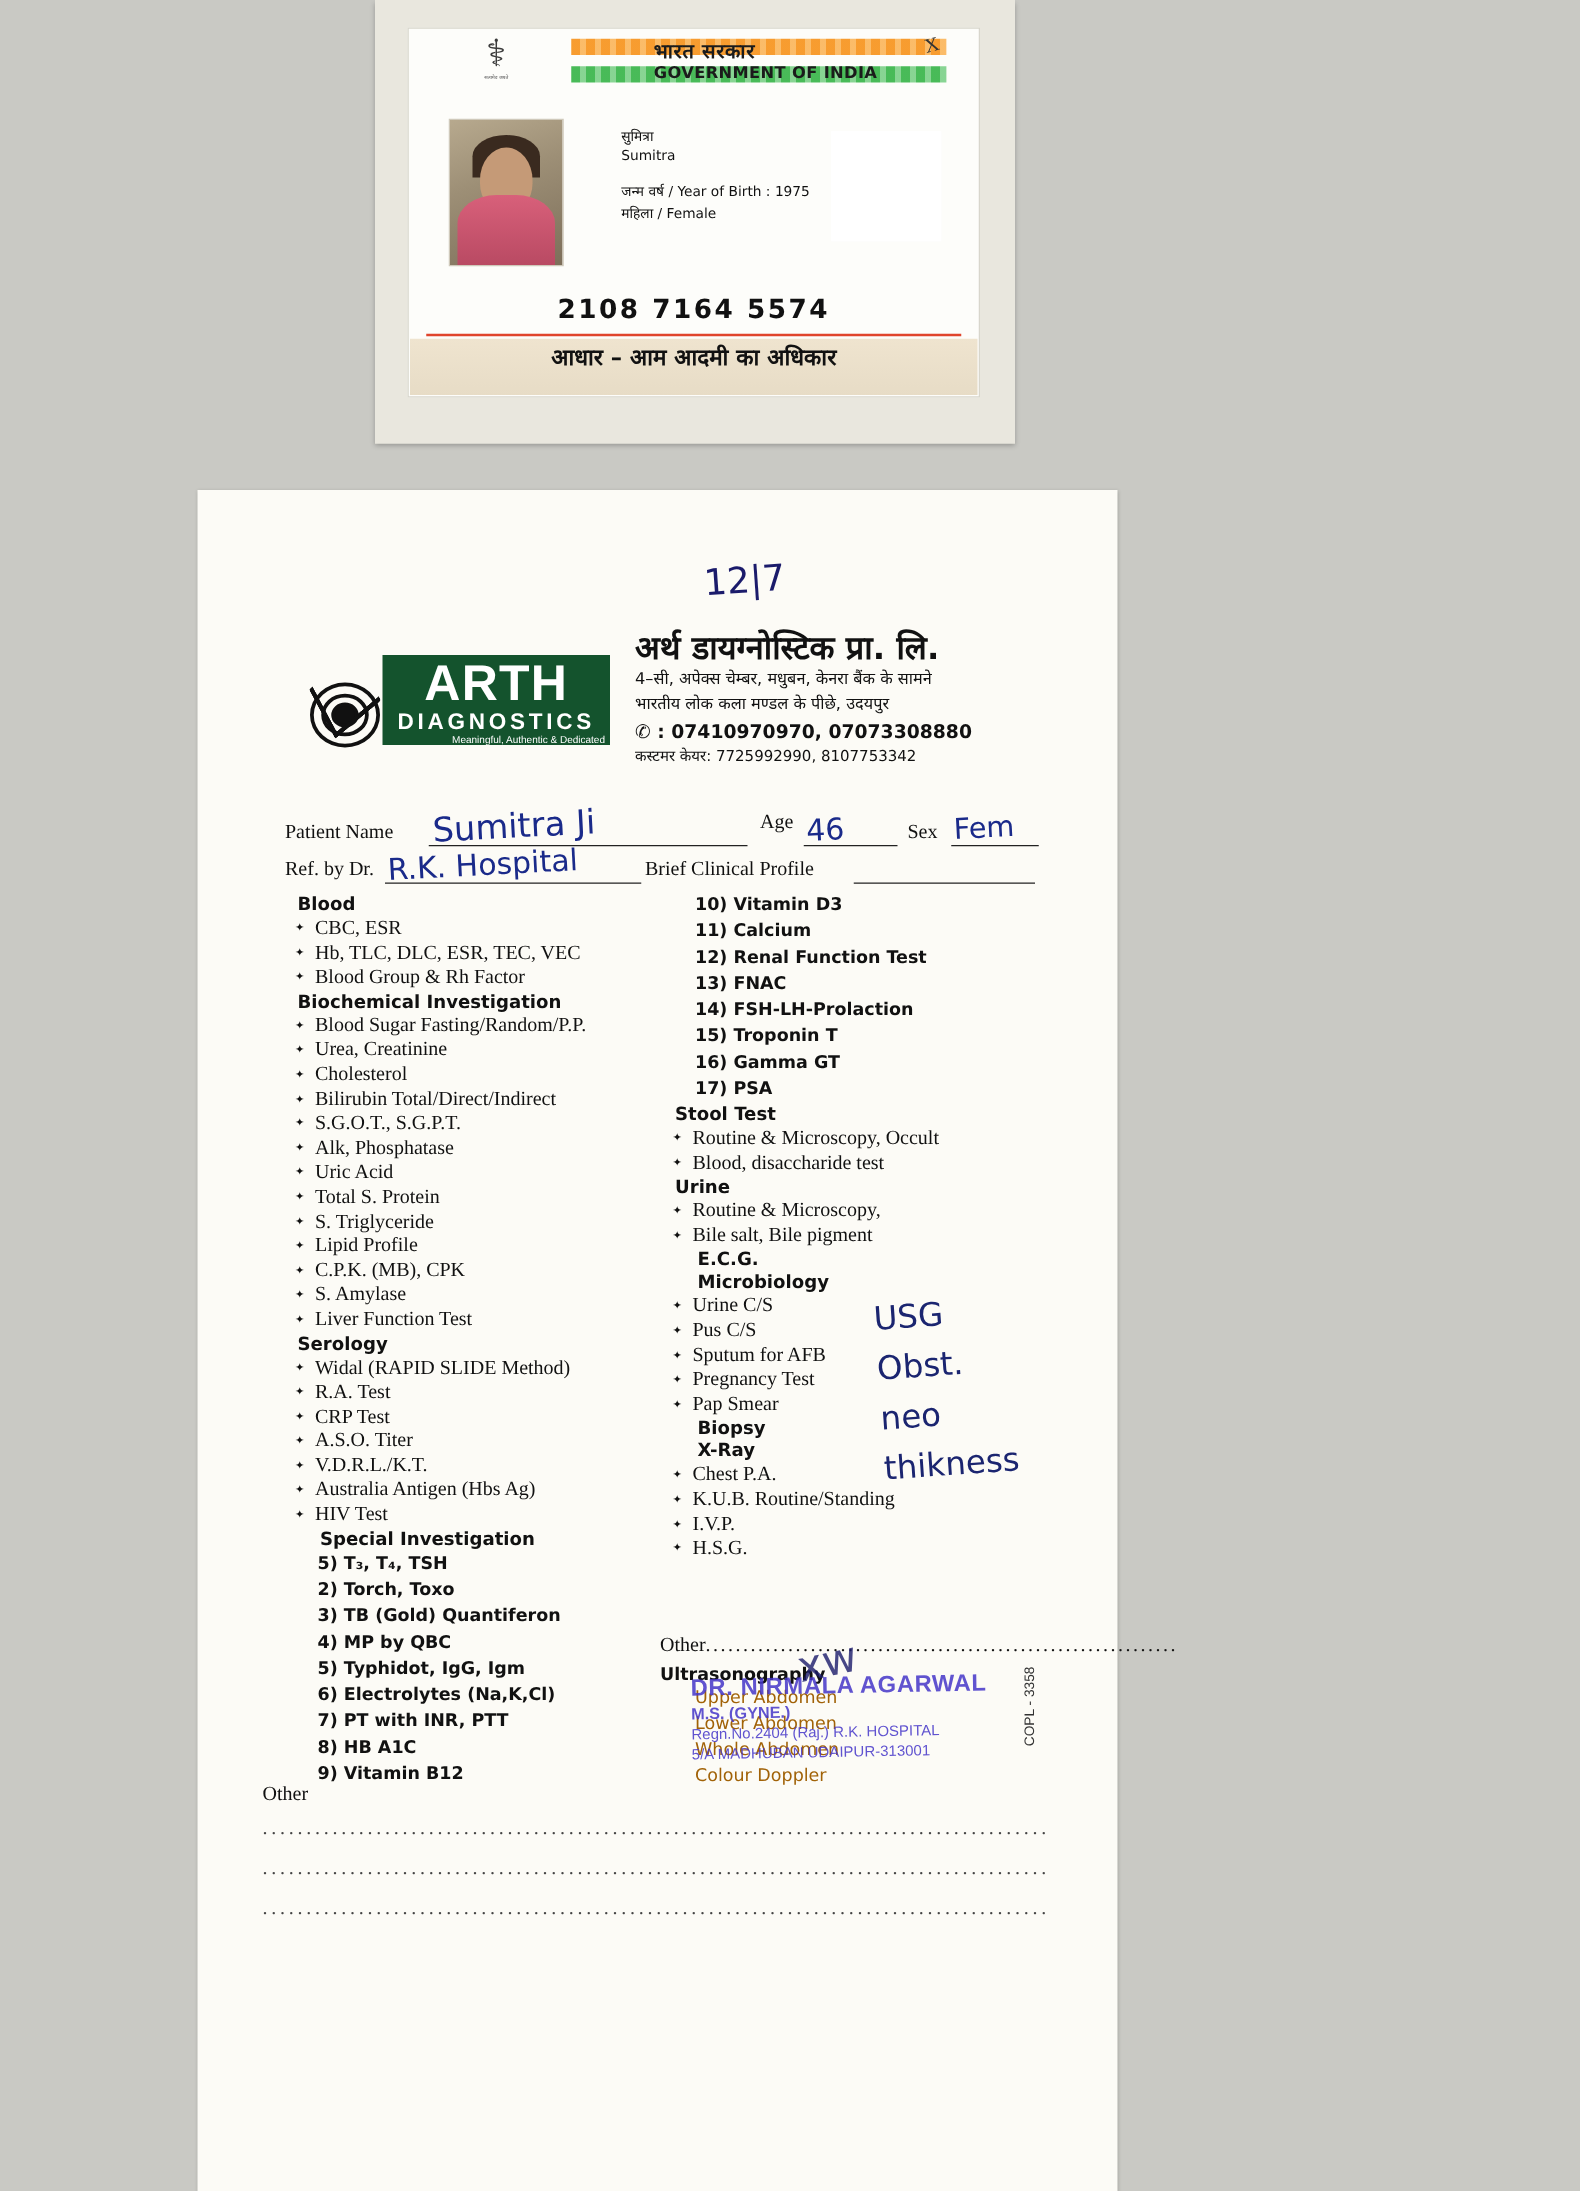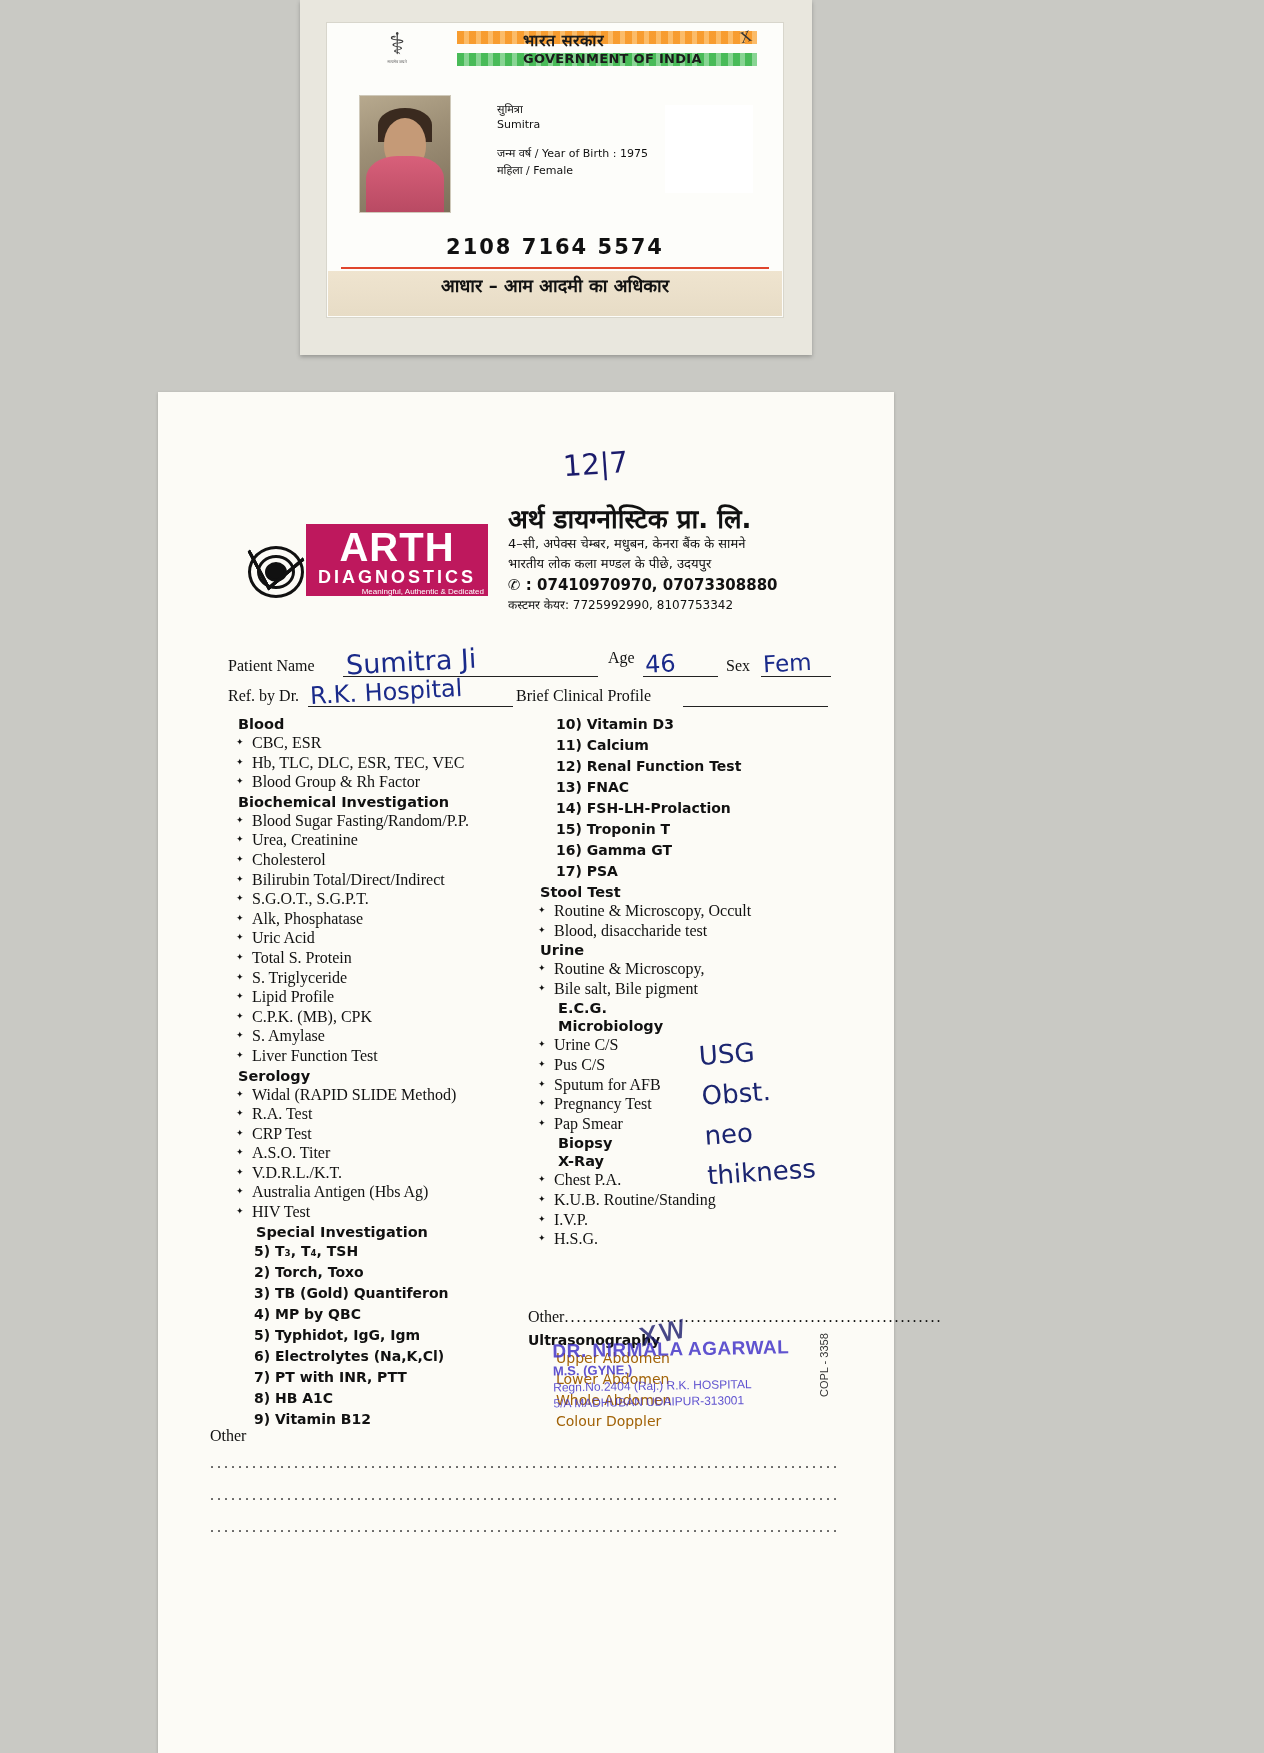--- a/index.html
+++ b/index.html
@@ -115,21 +115,21 @@
   }
   #logo-target .r1{left:4px;top:12px;width:50px;height:46px;}
   #logo-target .r2{left:13px;top:21px;width:32px;height:28px;}
   #logo-target .r3{left:21px;top:28px;width:16px;height:14px;background:#111;}
   #logo-target .tick{
     position:absolute;left:8px;top:0px;width:44px;height:40px;
     border-left:4px solid #111;border-bottom:4px solid #111;
     transform:rotate(-40deg) skewX(-12deg);border-radius:2px;
   }
   #arth-box{
-    position:absolute;left:62px;top:12px;width:182px;height:72px;background:#be185d;
+    position:absolute;left:62px;top:12px;width:182px;height:72px;background:#14532d;
   }
   #arth-box .arth{
     color:#fff;font-family:"Liberation Sans",sans-serif;font-weight:bold;
     font-size:40px;letter-spacing:1px;text-align:center;line-height:42px;padding-top:2px;
   }
   #arth-box .diag{
     color:#fff;font-family:"Liberation Sans",sans-serif;font-weight:bold;
     font-size:18px;letter-spacing:3px;text-align:center;line-height:19px;
   }
   #arth-box .tag{

